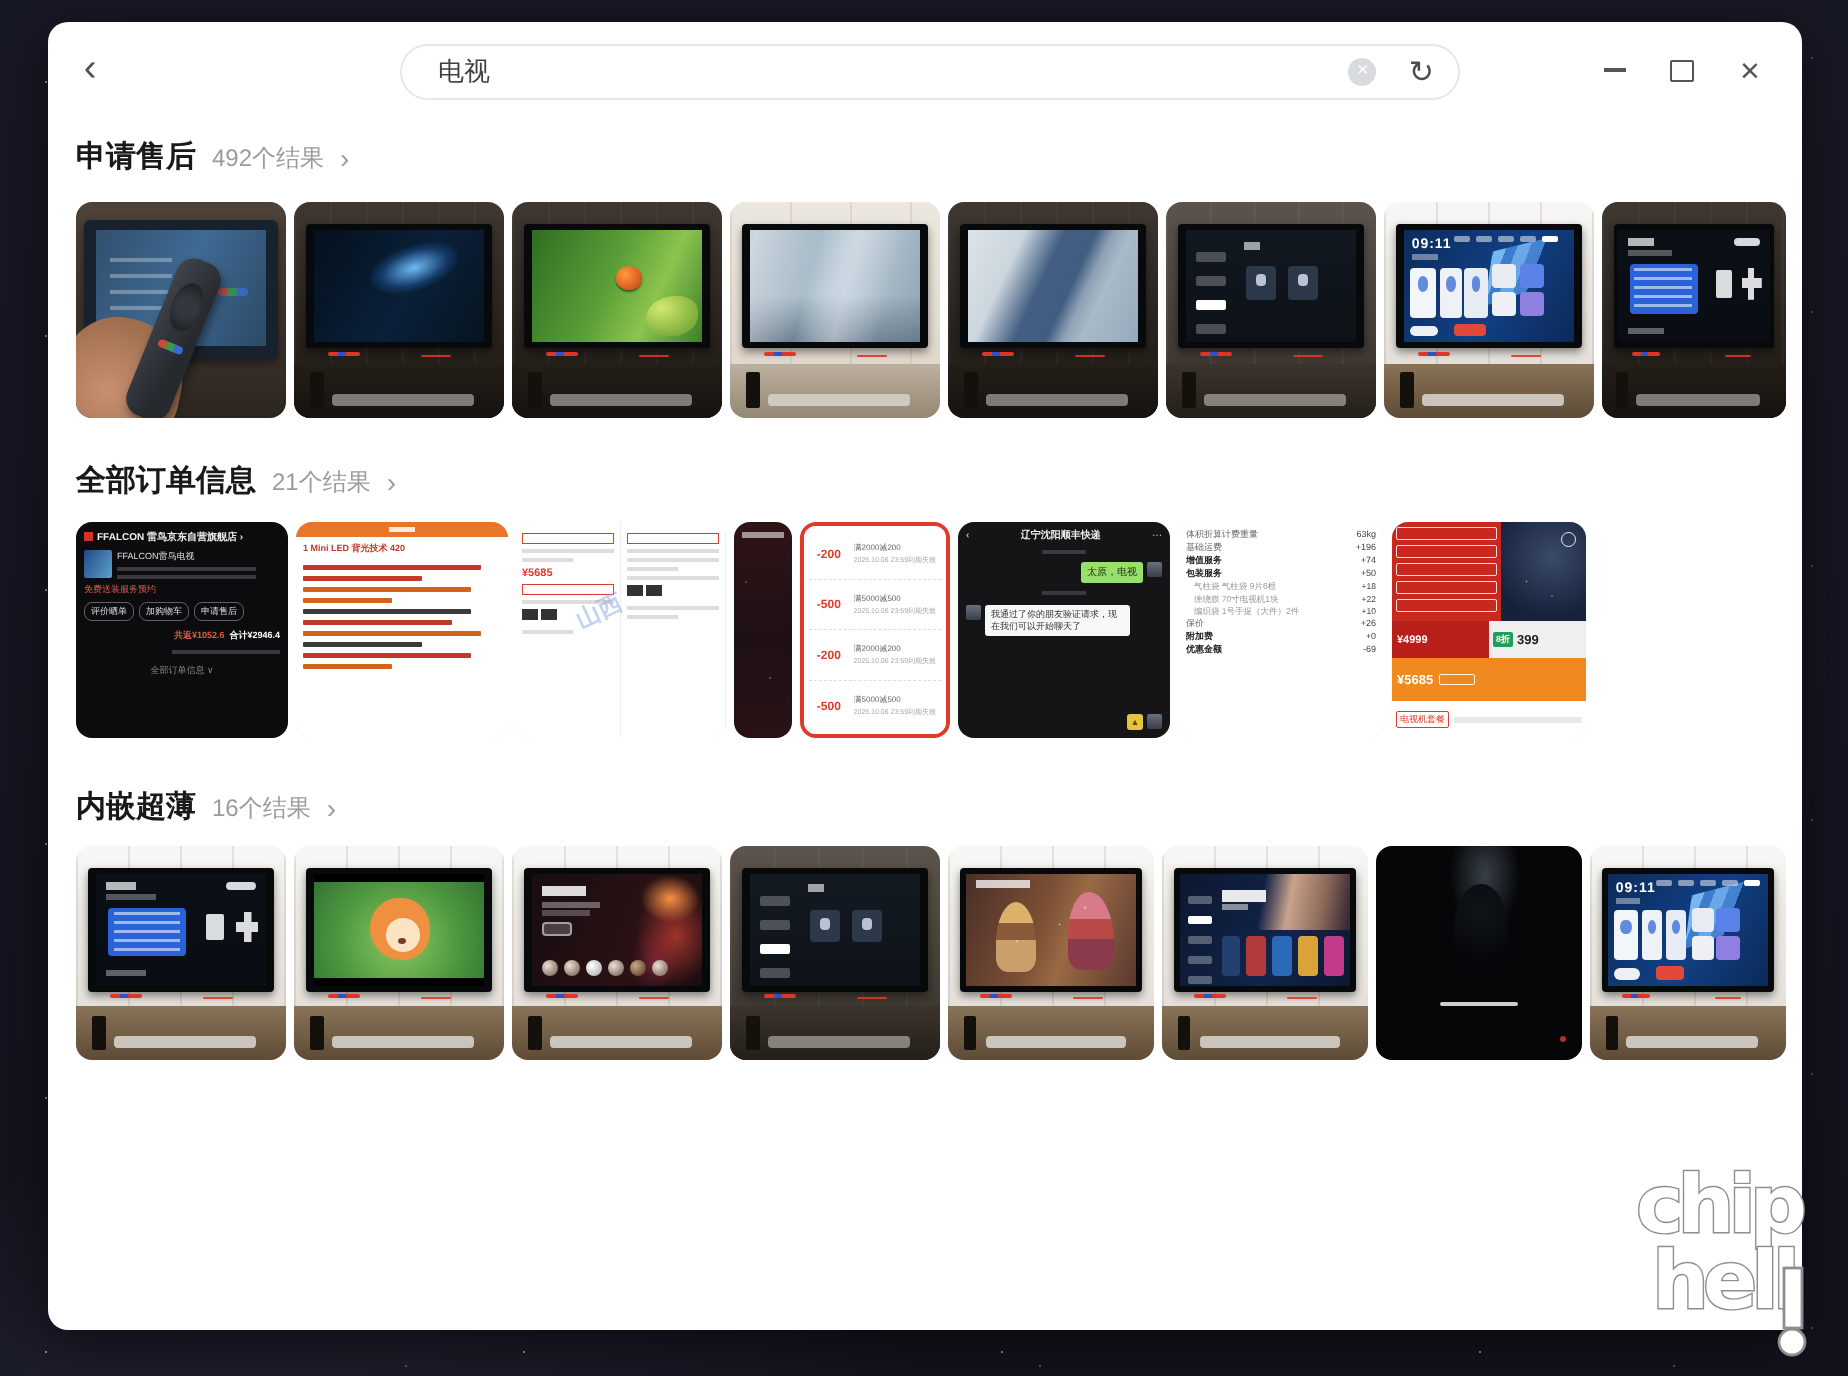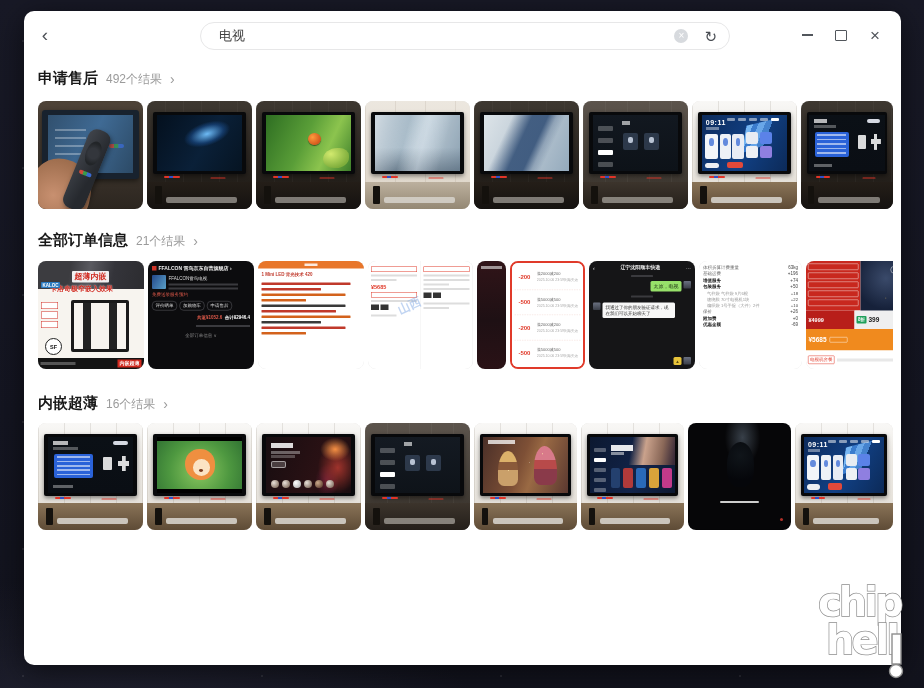--- a/index.html
+++ b/index.html
@@ -464,39 +464,20 @@
             <div class="soundbar"></div>
             <div class="leds"></div>
           </div>
         </div>
         <div class="sec-header" style="top: 220px;">
           <span class="sec-title">全部订单信息</span>
           <span class="sec-count">21个结果</span>
           <span class="sec-more">›</span>
         </div>
         <div class="thumb-row" style="top: 250px; height: 108px;">
-          <div class="thumb k-admount" title="电视挂架广告" style="width: 106px;">
-            <div class="micro adm">
-              <div class="adm-top"></div>
-              <div class="adm-s1">超薄内嵌</div>
-              <div class="adm-s2">卡洛奇极窄嵌入效果</div>
-              <div class="adm-brand">KALOC</div>
-              <div class="adm-badges">
-                <i></i>
-                <i></i>
-                <i></i>
-              </div>
-              <div class="adm-bracket"></div>
-              <div class="adm-sf">SF</div>
-              <div class="adm-foot">
-                <i></i>
-                <span>内嵌超薄</span>
-              </div>
-            </div>
-          </div>
           <div class="thumb k-orderdark" title="京东订单截图" style="width: 106px;">
             <div class="micro ord">
               <div class="ord-store"><i></i>FFALCON 雷鸟京东自营旗舰店 ›</div>
               <div class="ord-row">
                 <div class="ord-img"></div>
                 <div class="ord-info">
                   <div>FFALCON雷鸟电视</div>
                   <i></i>
                   <i></i>
                 </div>

